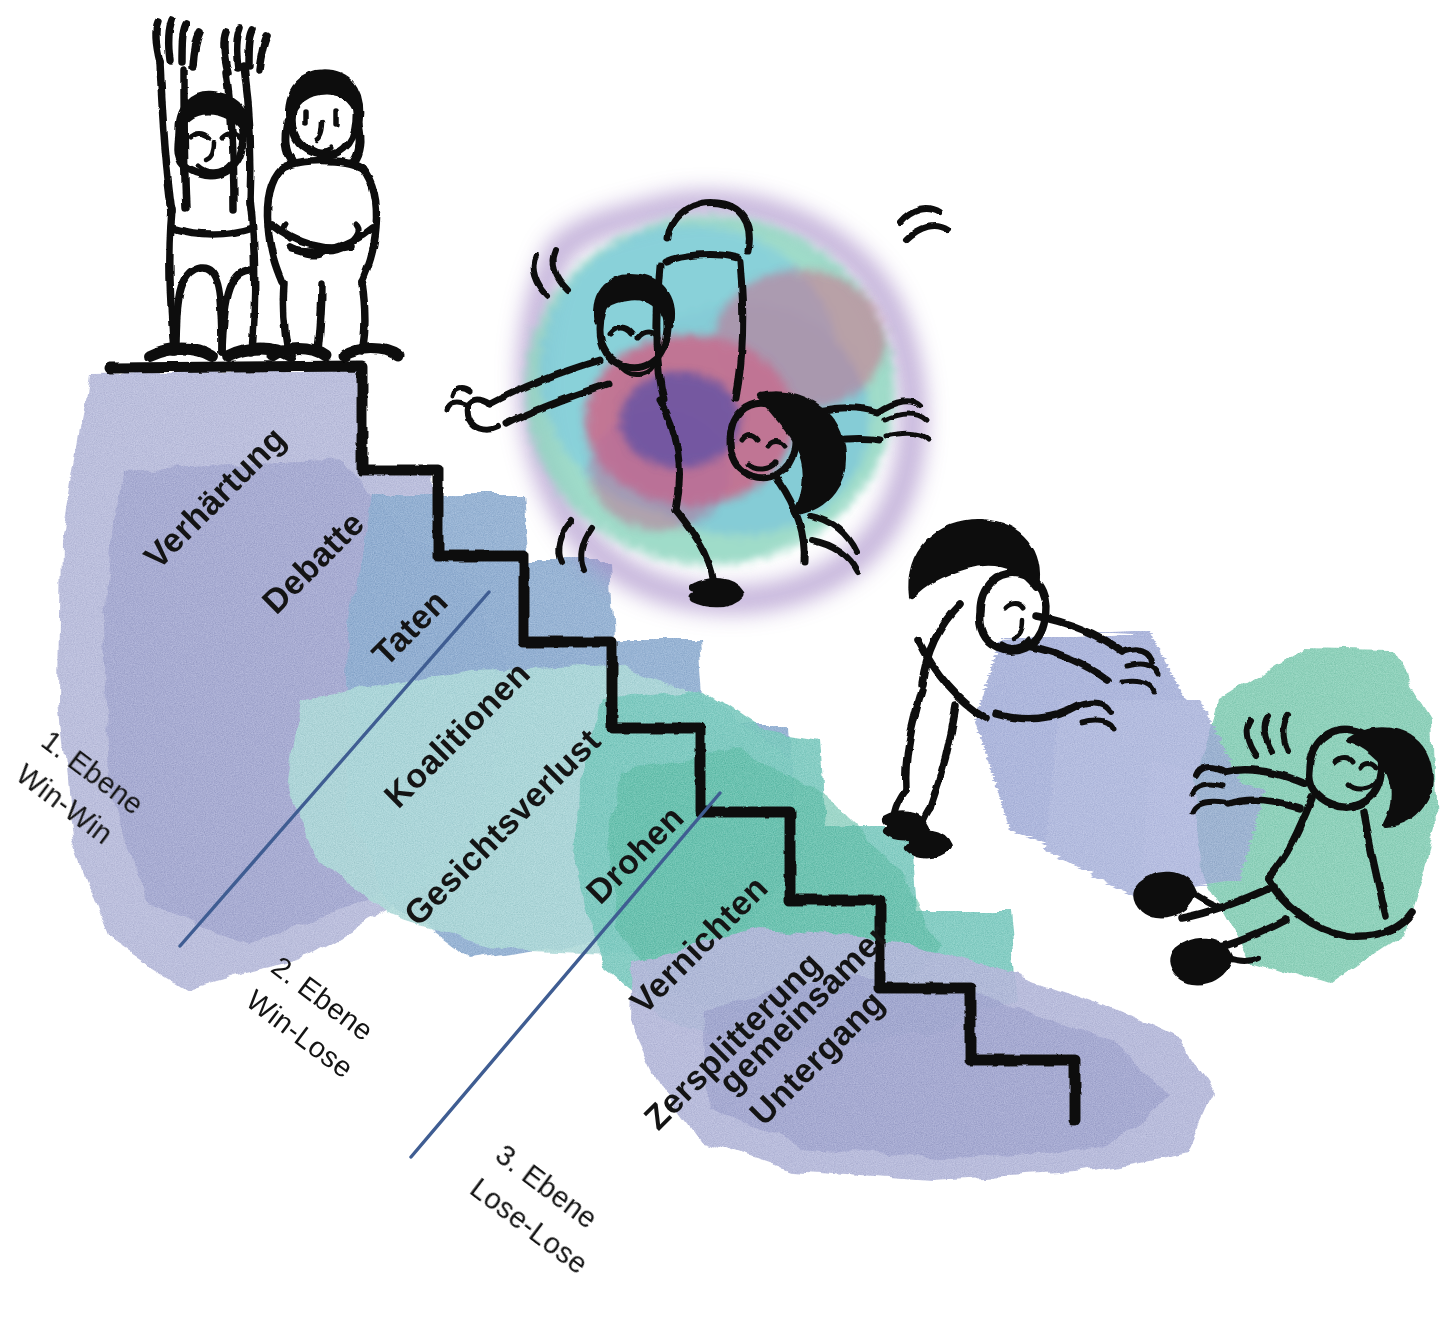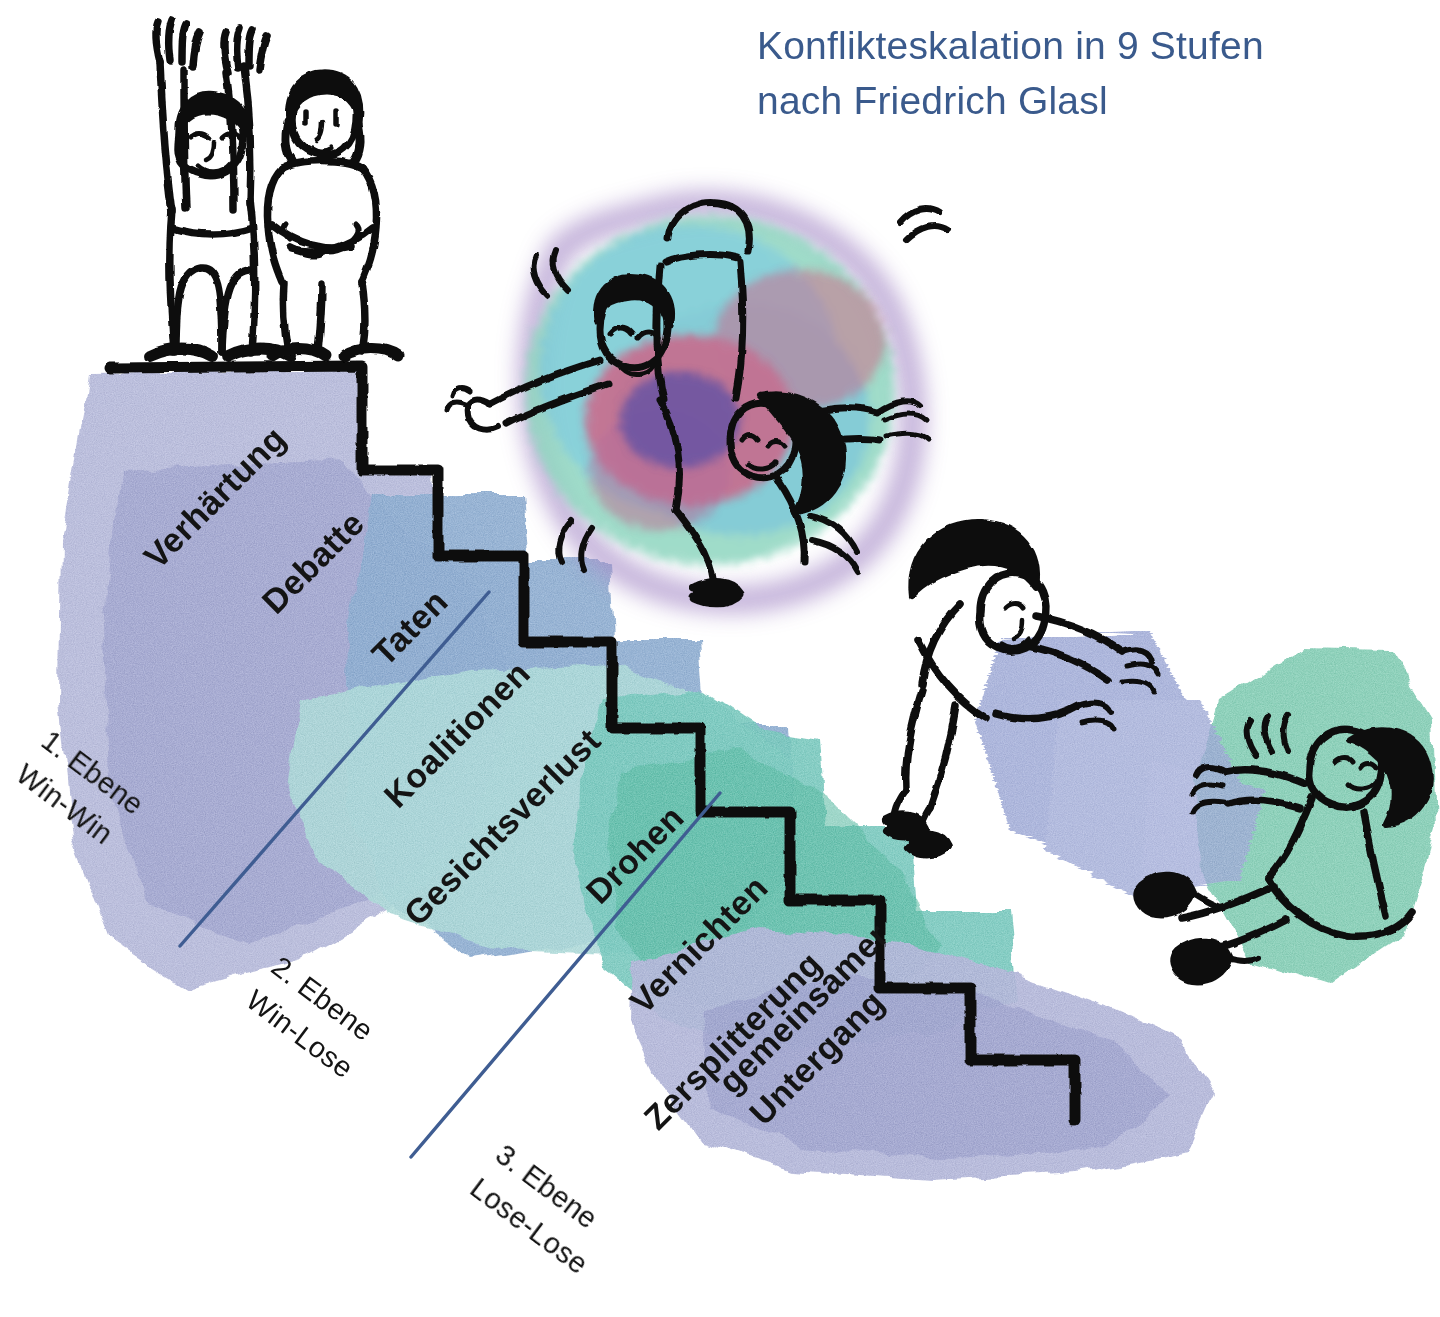--- a/index.html
+++ b/index.html
@@ -347,22 +347,20 @@
 
       <path d="M1274,886 C1244,900 1214,912 1182,918"></path>
       <path d="M1286,920 C1256,936 1224,948 1192,954"></path>
       <path fill="#111" stroke="#111" stroke-width="9" d="M1142,886 C1158,872 1184,872 1192,892 C1186,914 1158,920 1144,908 C1136,900 1136,892 1142,886"></path>
       <path fill="#111" stroke="#111" stroke-width="9" d="M1178,952 C1194,938 1220,938 1228,958 C1222,980 1194,986 1180,974 C1172,966 1172,958 1178,952"></path>
       <path d="M1192,892 C1204,900 1214,906 1224,908" stroke-width="6"></path>
       <path d="M1228,958 C1240,962 1250,962 1258,958" stroke-width="6"></path>
     </g>
   </svg>
 
-  <div id="title">Konflikteskalation in 9 Stufen
-nach Friedrich Glasl</div>
 
   <div class="step-label" style="left:150px;top:543px;font-size:34px;transform:rotate(-45deg);">Verhärtung</div>
 
   <div class="step-label" style="left:268px;top:588px;font-size:34px;transform:rotate(-45deg);">Debatte</div>
 
   <div class="step-label" style="left:378px;top:640px;font-size:34px;transform:rotate(-45deg);">Taten</div>
 
   <div class="step-label" style="left:390px;top:782px;font-size:34px;transform:rotate(-45deg);">Koalitionen</div>
 
   <div class="step-label" style="left:410px;top:900px;font-size:34px;transform:rotate(-45deg);">Gesichtsverlust</div>

